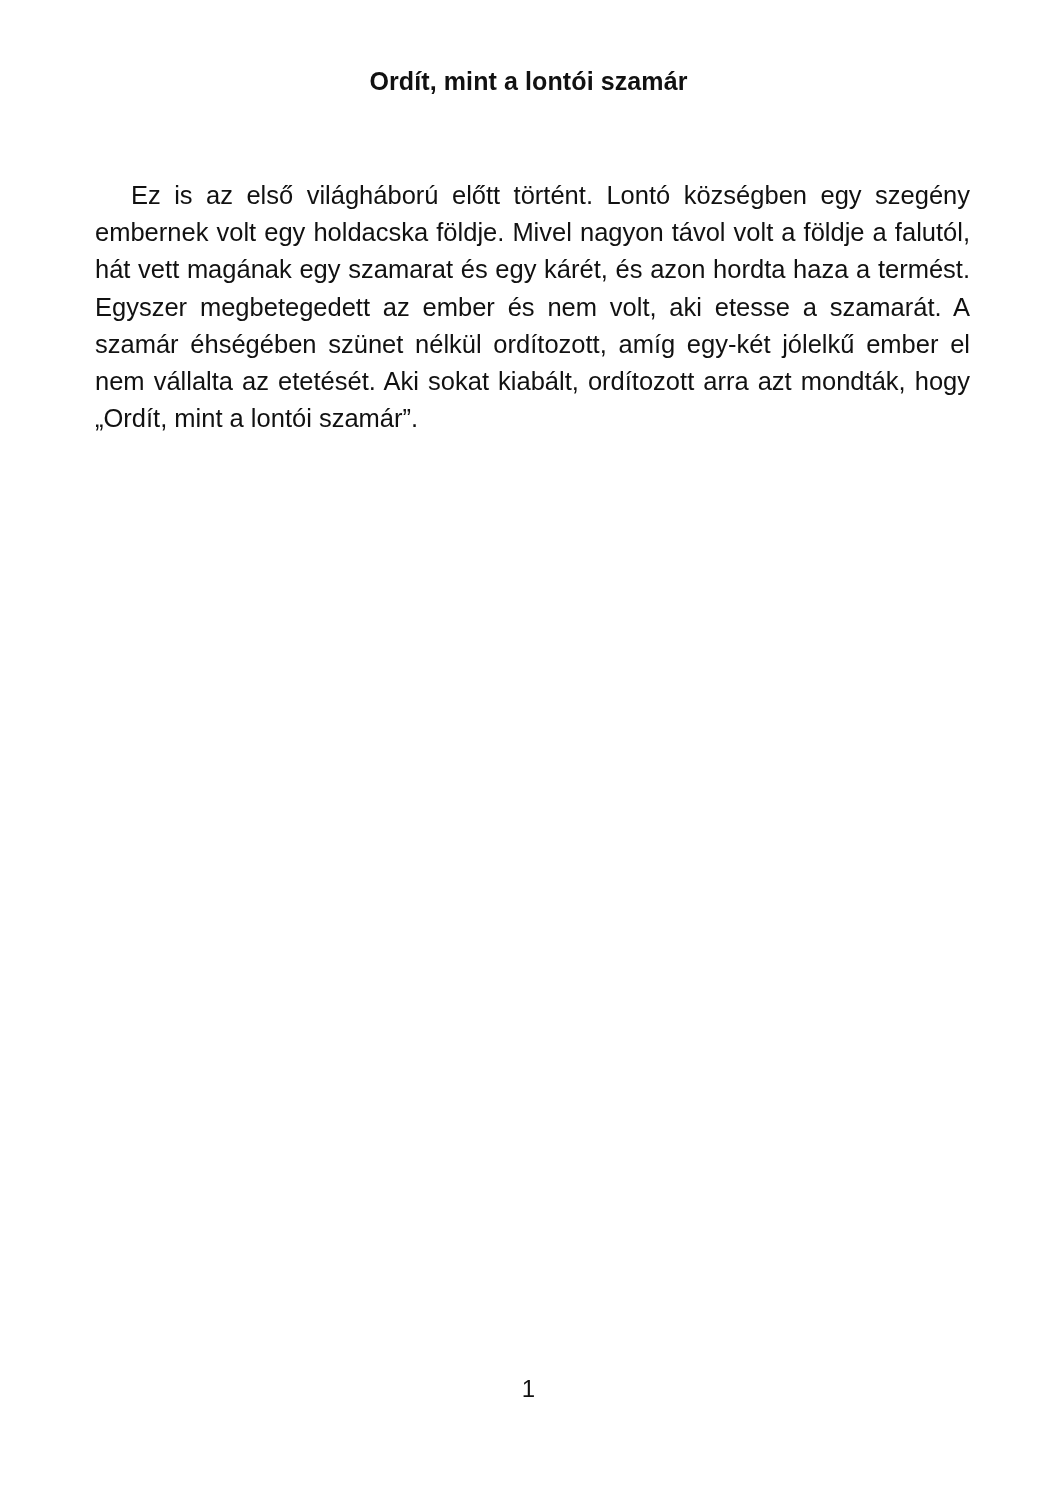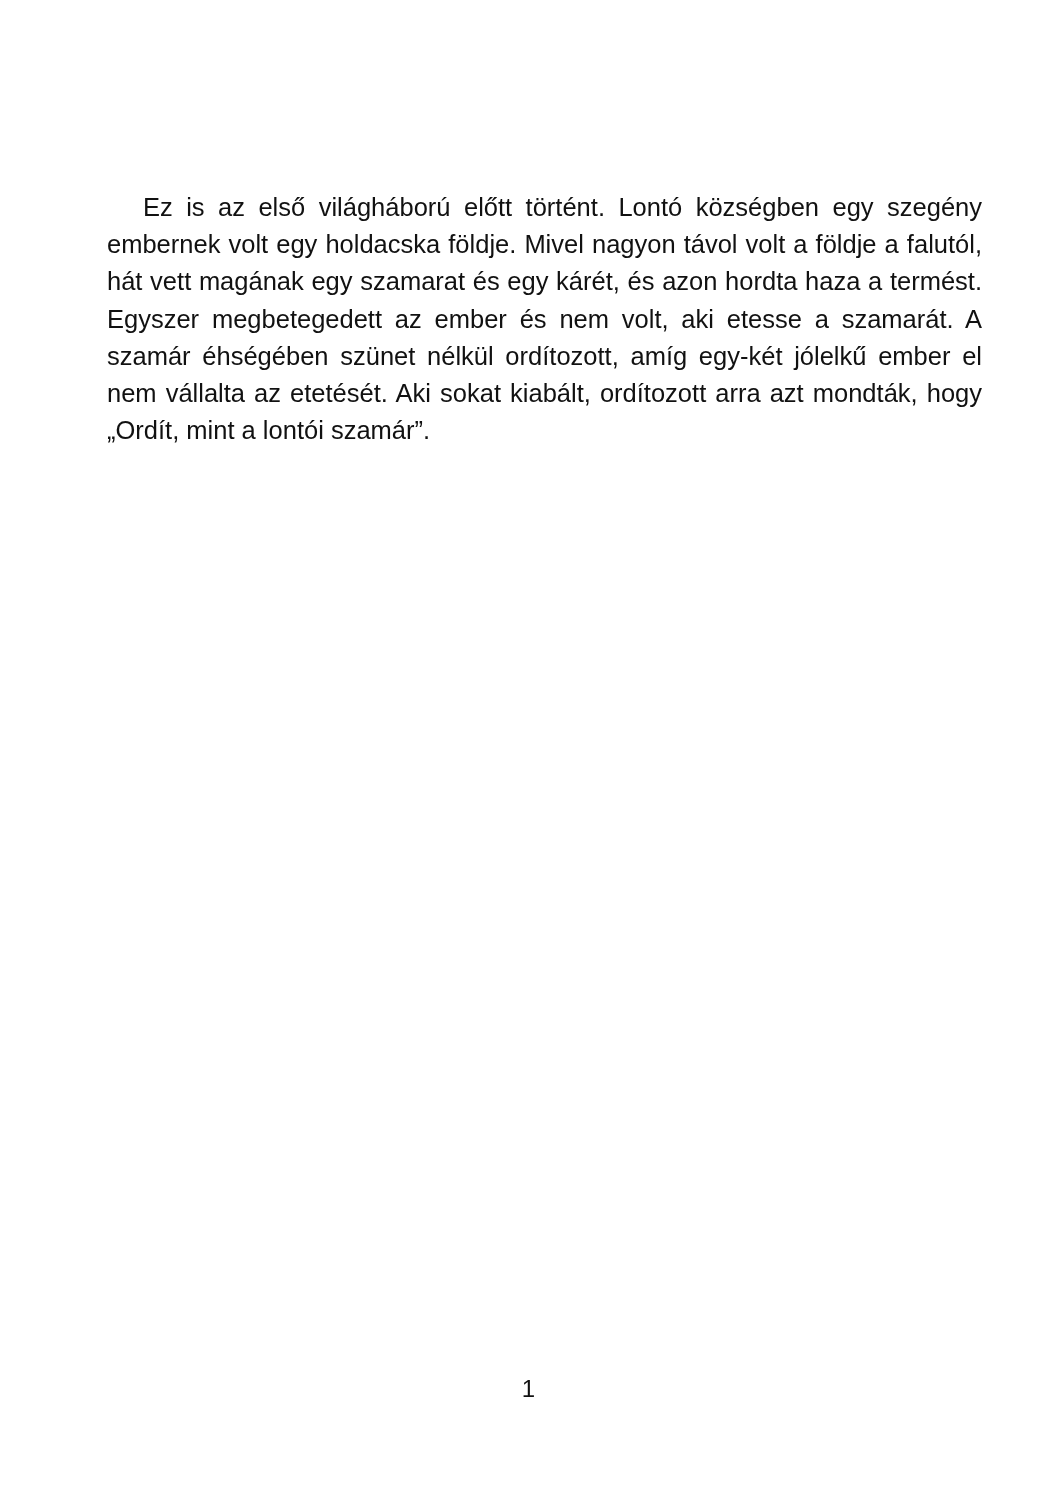--- a/index.html
+++ b/index.html
@@ -31,38 +31,39 @@
       font-weight: bold;
       font-size: 25px;
       line-height: 34px;
       letter-spacing: 0.1px;
     }
     .body-text {
       position: absolute;
       left: 91px;
       top: 173px;
       width: 875px;
-      margin: 16px;
+      margin: 4px;
       font-size: 25.5px;
       line-height: 37.2px;
       text-align: justify;
       text-indent: 36px;
       word-spacing: 0px;
     }
     .page-number {
       position: absolute;
       top: 1374px;
       left: 0;
       width: 1057px;
       text-align: center;
       font-size: 24px;
       line-height: 30px;
     }
   </style>
 </head>
 <body>
 
 <div class="page">
+  <div class="title">Ordít, mint a lontói szamár</div>
 
   <p class="body-text">Ez is az első világháború előtt történt. Lontó községben egy szegény embernek volt egy holdacska földje. Mivel nagyon távol volt a földje a falutól, hát vett magának egy szamarat és egy kárét, és azon hordta haza a termést. Egyszer megbetegedett az ember és nem volt, aki etesse a szamarát. A szamár éhségében szünet nélkül ordítozott, amíg egy-két jólelkű ember el nem vállalta az etetését. Aki sokat kiabált, ordítozott arra azt mondták, hogy „Ordít, mint a lontói szamár”.</p>
 
   <div class="page-number">1</div>
 </div>
 
 </body></html>

